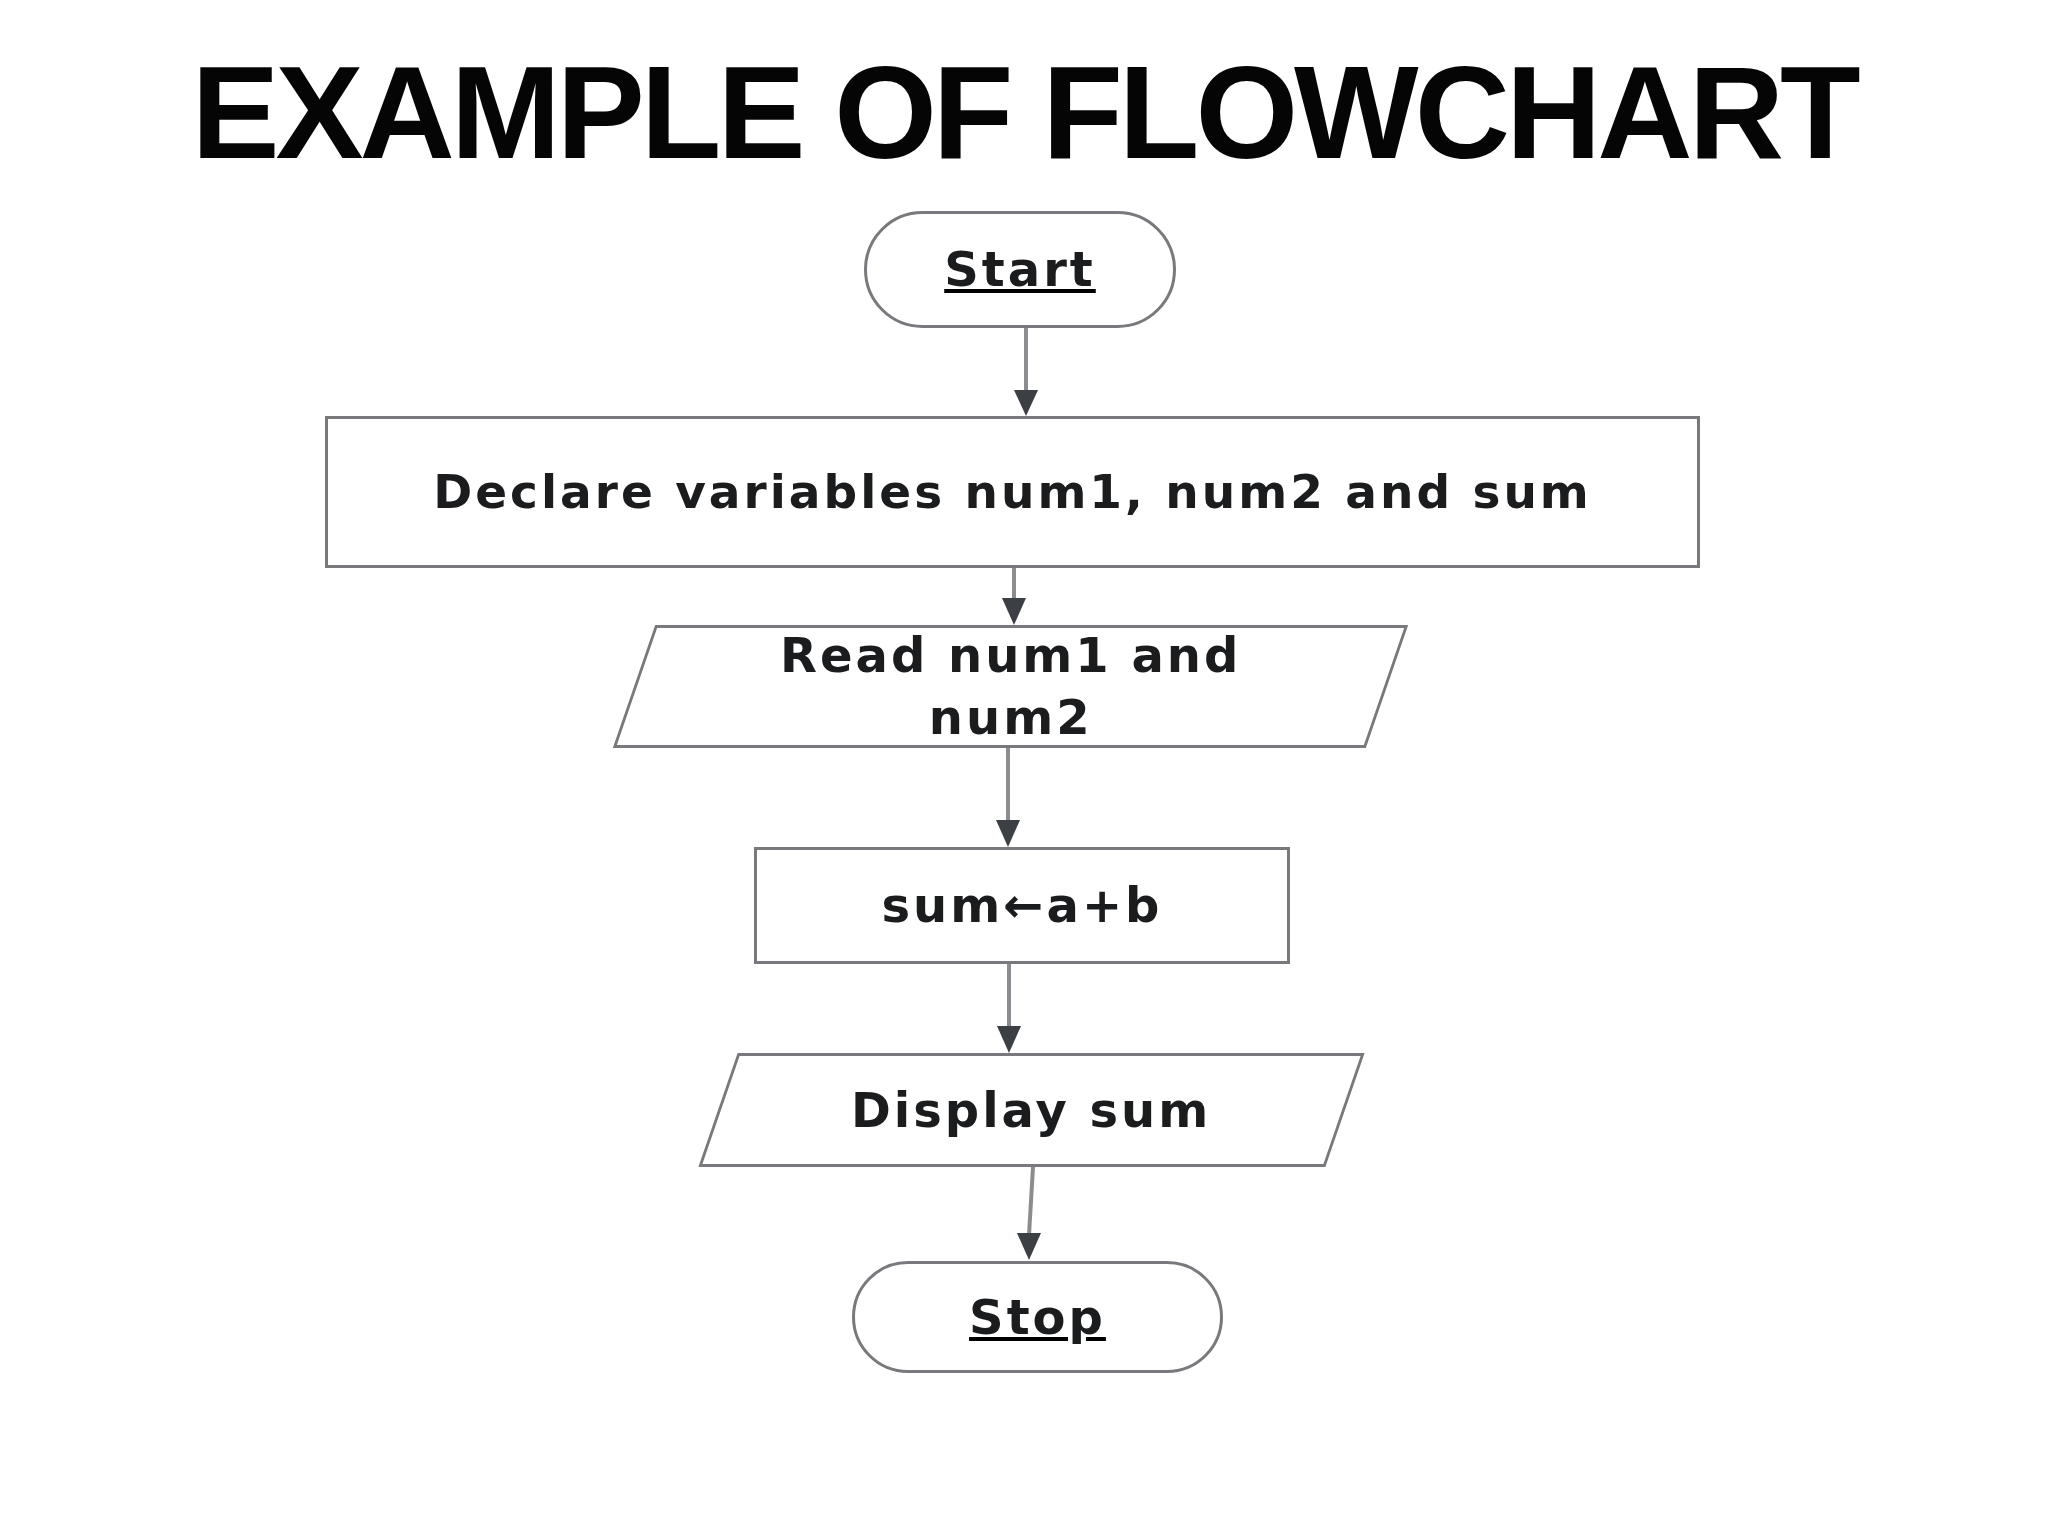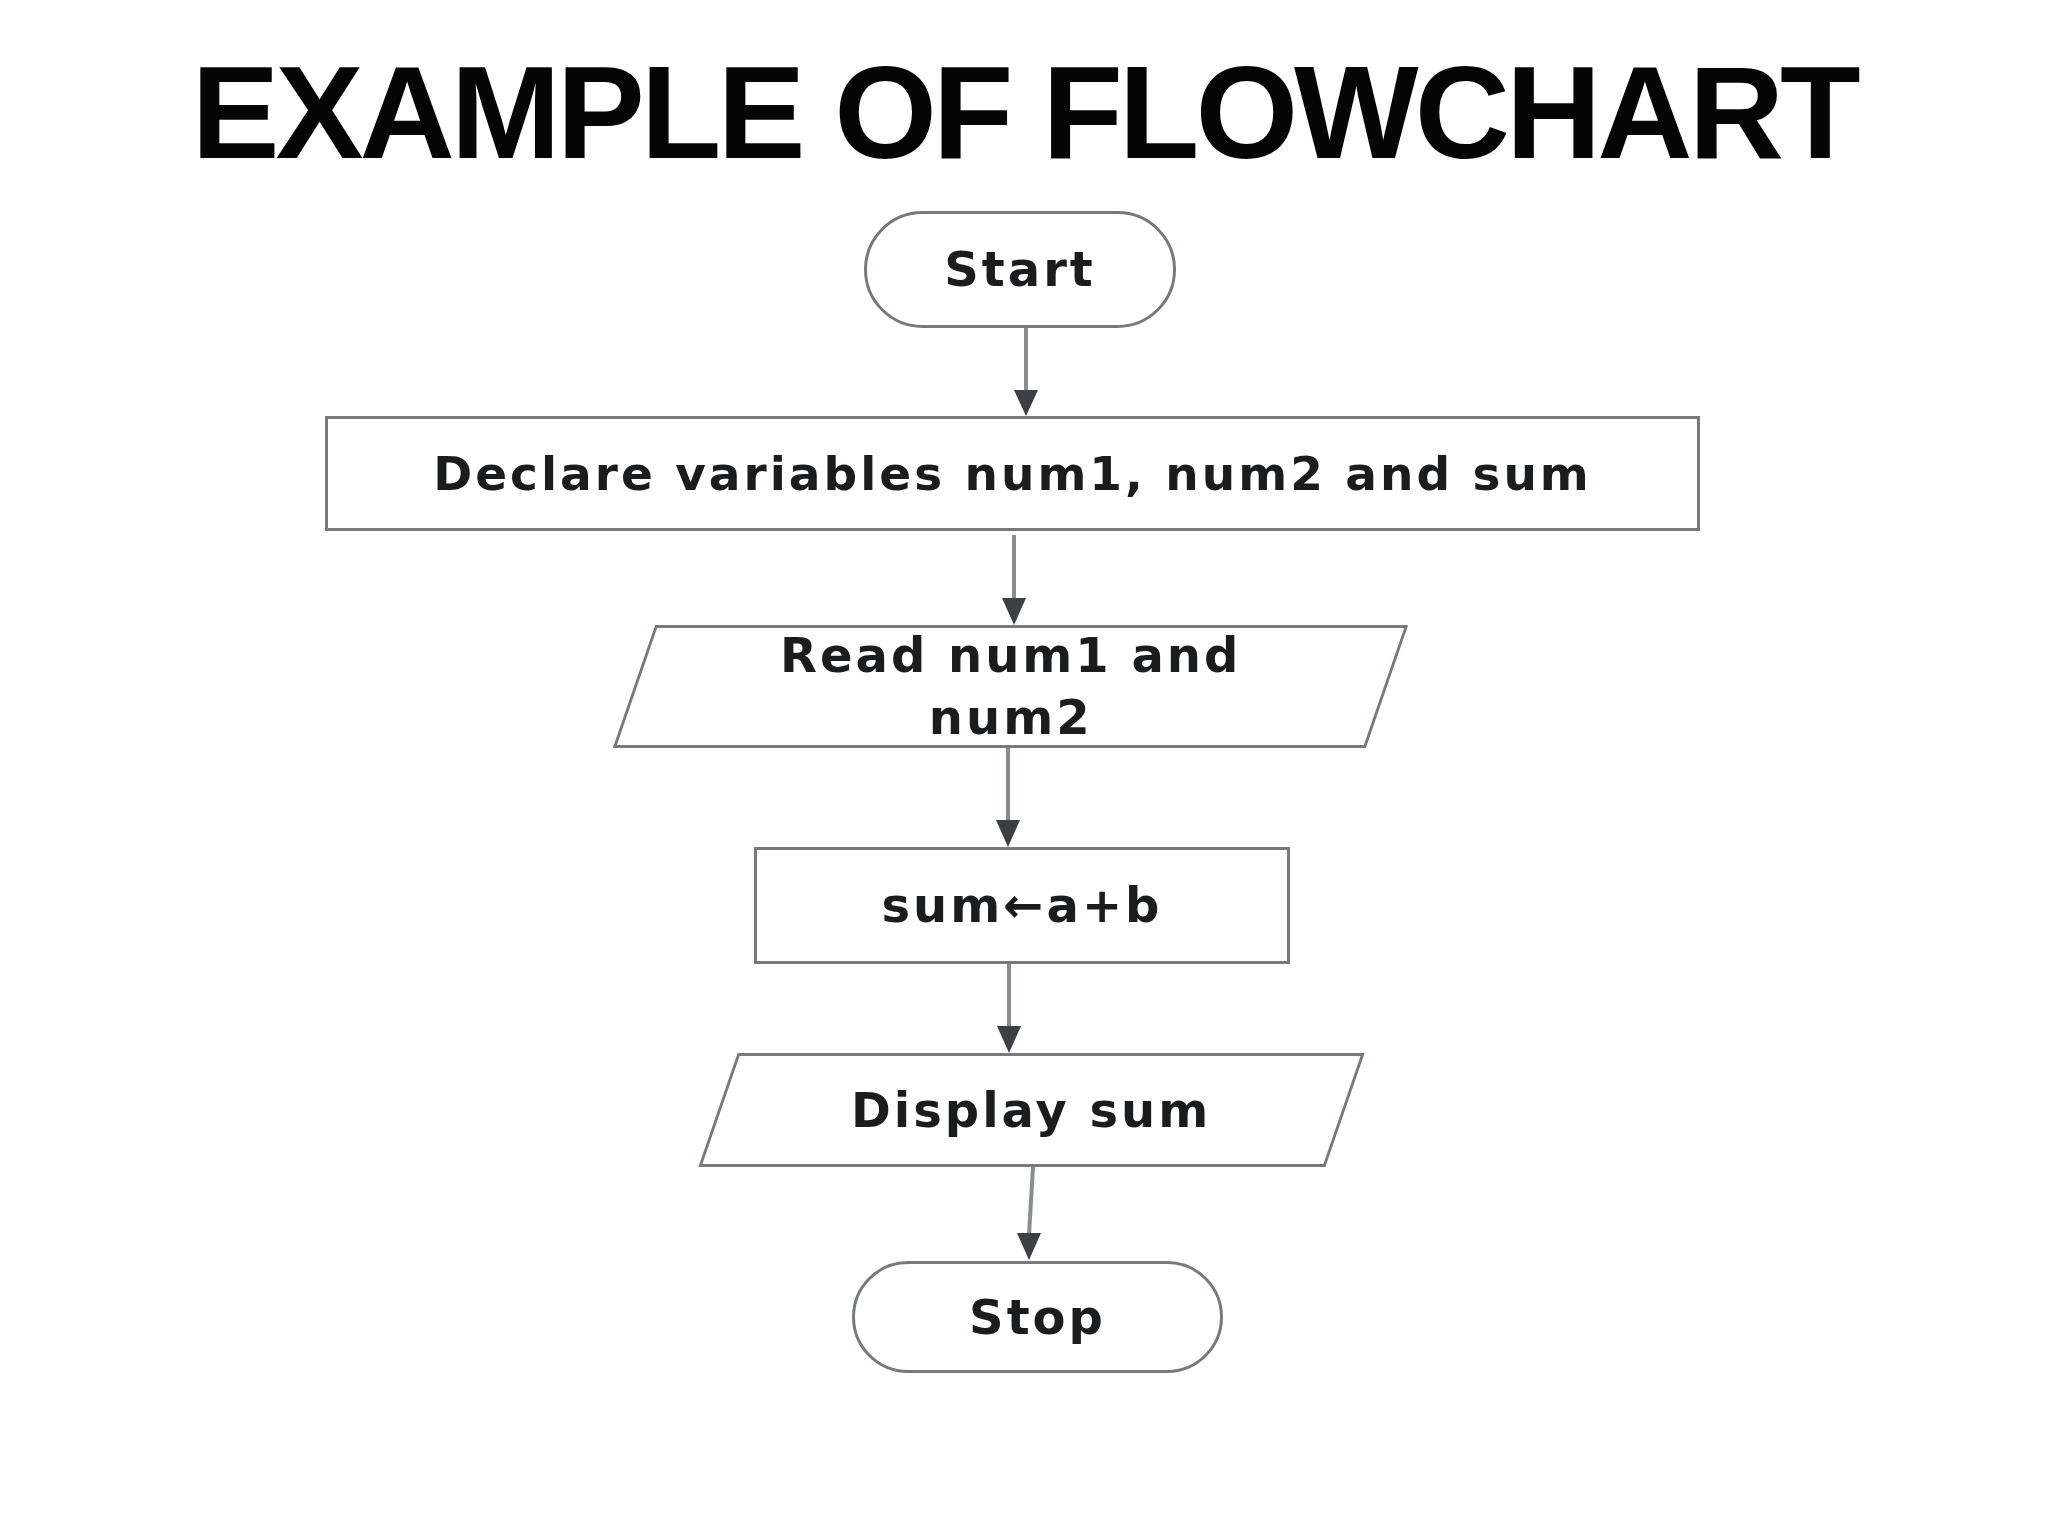--- a/index.html
+++ b/index.html
@@ -42,30 +42,30 @@
   }
   .node-label{
     font-weight:bold;
     font-size:48px;
     letter-spacing:3px;
     color:var(--text);
     text-align:center;
     white-space:pre-line;
     line-height:1.3;
   }
-  .terminator{border-radius:999px;}
+  .terminator{border-radius:999px;text-decoration:underline;}
   .io{transform:skewX(-19deg);}
   .io .node-label{transform:skewX(19deg);}
   .arrow-layer{position:absolute;left:0;top:0;width:2048px;height:1536px;}
   .arrow-layer line{stroke:var(--arrow-line);stroke-width:4;}
   .arrow-layer polygon{fill:var(--arrow-head);}
 
   
   #node-start   {left:864px; top:211px;  width:312px;  height:117px;}
-  #node-declare {left:325px; top:416px;  width:1375px; height:115px;}
+  #node-declare {left:325px; top:416px;  width:1375px; height:152px;}
   #node-read    {left:634px; top:625px;  width:753px;  height:123px;}
   #node-sum     {left:754px; top:847px;  width:536px;  height:117px;}
   #node-display {left:718px; top:1053px; width:627px;  height:114px;}
   #node-stop    {left:852px; top:1261px; width:371px;  height:112px;}
   #node-declare .node-label{font-size:47px;}
 </style>
 </head>
 <body>
 
 <div class="slide">

